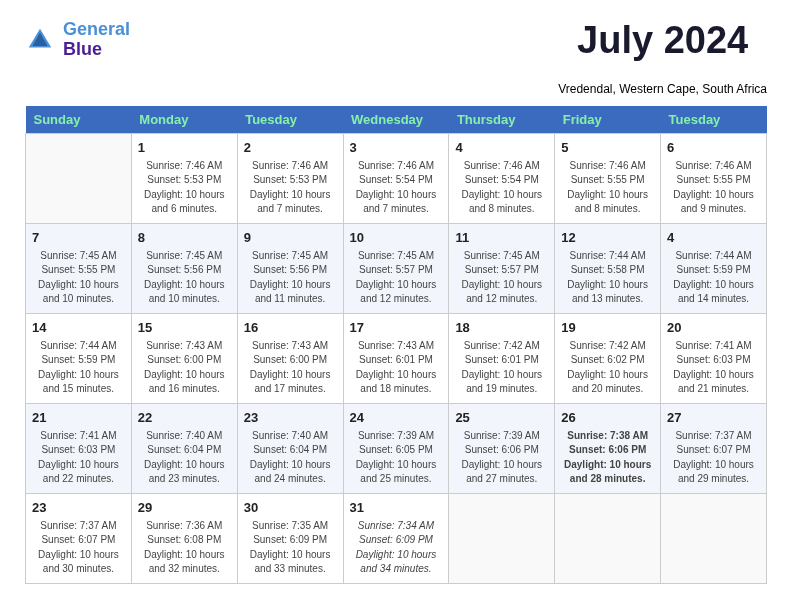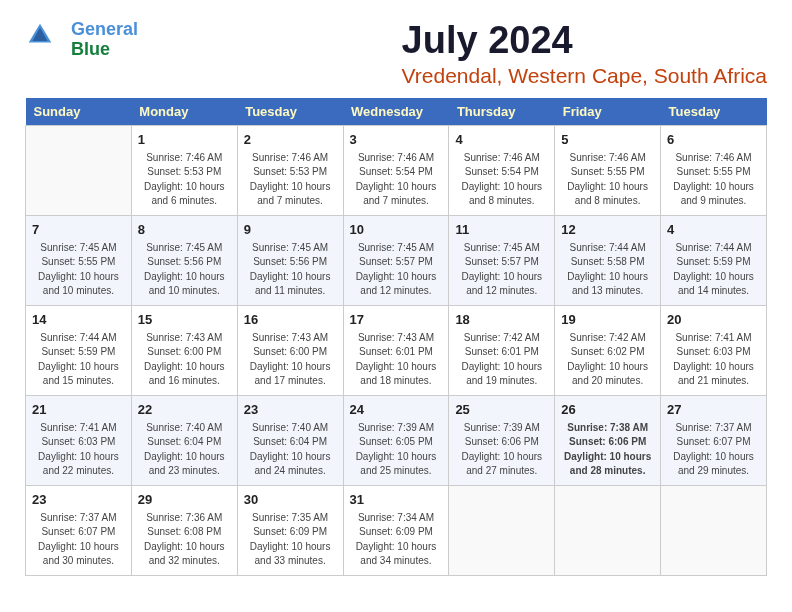--- a/index.html
+++ b/index.html
@@ -11,58 +11,58 @@
       padding: 20px 25px;
     }
     .header-area {
       display: flex;
       justify-content: space-between;
       align-items: flex-start;
       margin-bottom: 10px;
     }
     .logo {
       display: flex;
-      align-items: flex-start;
-      gap: 16px;
+      align-items: center;
+      gap: 8px;
     }
     .logo-text {
       font-size: 18px;
       font-weight: bold;
       color: #1a1a2e;
       line-height: 1.1;
     }
     .logo-text span {
       color: #4a90d9;
     }
     .logo-icon {
       width: 30px;
       height: 30px;
     }
     .title-area {
-      text-align: left;
+      text-align: center;
     }
     .month-title {
       font-size: 38px;
       font-weight: bold;
       color: #1a1a2e;
       line-height: 1.1;
     }
     .location-title {
-      font-size: 21px;
-      color: #c2410c;
-      margin-top: 2px;
+      font-size: 12px;
+      color: #000000;
+      margin-top: 20px;
     }
     table {
       width: 100%;
       border-collapse: collapse;
       font-size: 11px;
     }
     th {
       background-color: #3a6bbf;
-      color: #fef9c3;
+      color: #86efac;
       text-align: left;
       padding: 6px 8px;
       font-size: 13px;
       font-weight: bold;
     }
     td {
       border: 1px solid #ccc;
       vertical-align: top;
       padding: 5px 6px;
       height: 90px;
@@ -100,21 +100,21 @@
 <body>
 
 <div class="header-area">
   <div class="logo">
     <svg class="logo-icon" viewBox="0 0 40 40">
       <polygon points="20,5 35,30 5,30" fill="#4a90d9"></polygon>
       <polygon points="20,10 30,28 10,28" fill="#2a5fa0"></polygon>
     </svg>
     <div class="logo-text">
       <div><span>General</span></div>
-      <div><span style="color:#15803d">Blue</span></div>
+      <div><span style="color:#4c1d95">Blue</span></div>
     </div>
   </div>
   <div class="title-area">
     <div class="month-title">July 2024</div>
     <div class="location-title">Vredendal, Western Cape, South Africa</div>
   </div>
 </div>
 
 <table>
   <thead>
@@ -344,21 +344,21 @@
         </td>
         <td>
           <span class="day-number">30</span>
           <div class="day-info" style="white-space: pre-line;">Sunrise: 7:35 AM
 Sunset: 6:09 PM
 Daylight: 10 hours
 and 33 minutes.</div>
         </td>
         <td>
           <span class="day-number">31</span>
-          <div class="day-info" style="white-space: pre-line;">Sunrise: 7:34 AM
+          <div class="day-info" style="white-space: pre-line; font-style: italic;">Sunrise: 7:34 AM
 Sunset: 6:09 PM
 Daylight: 10 hours
 and 34 minutes.</div>
         </td>
         <td class="empty"></td>
         <td class="empty"></td>
         <td class="empty"></td>
       </tr>
     </tbody>
 </table>

